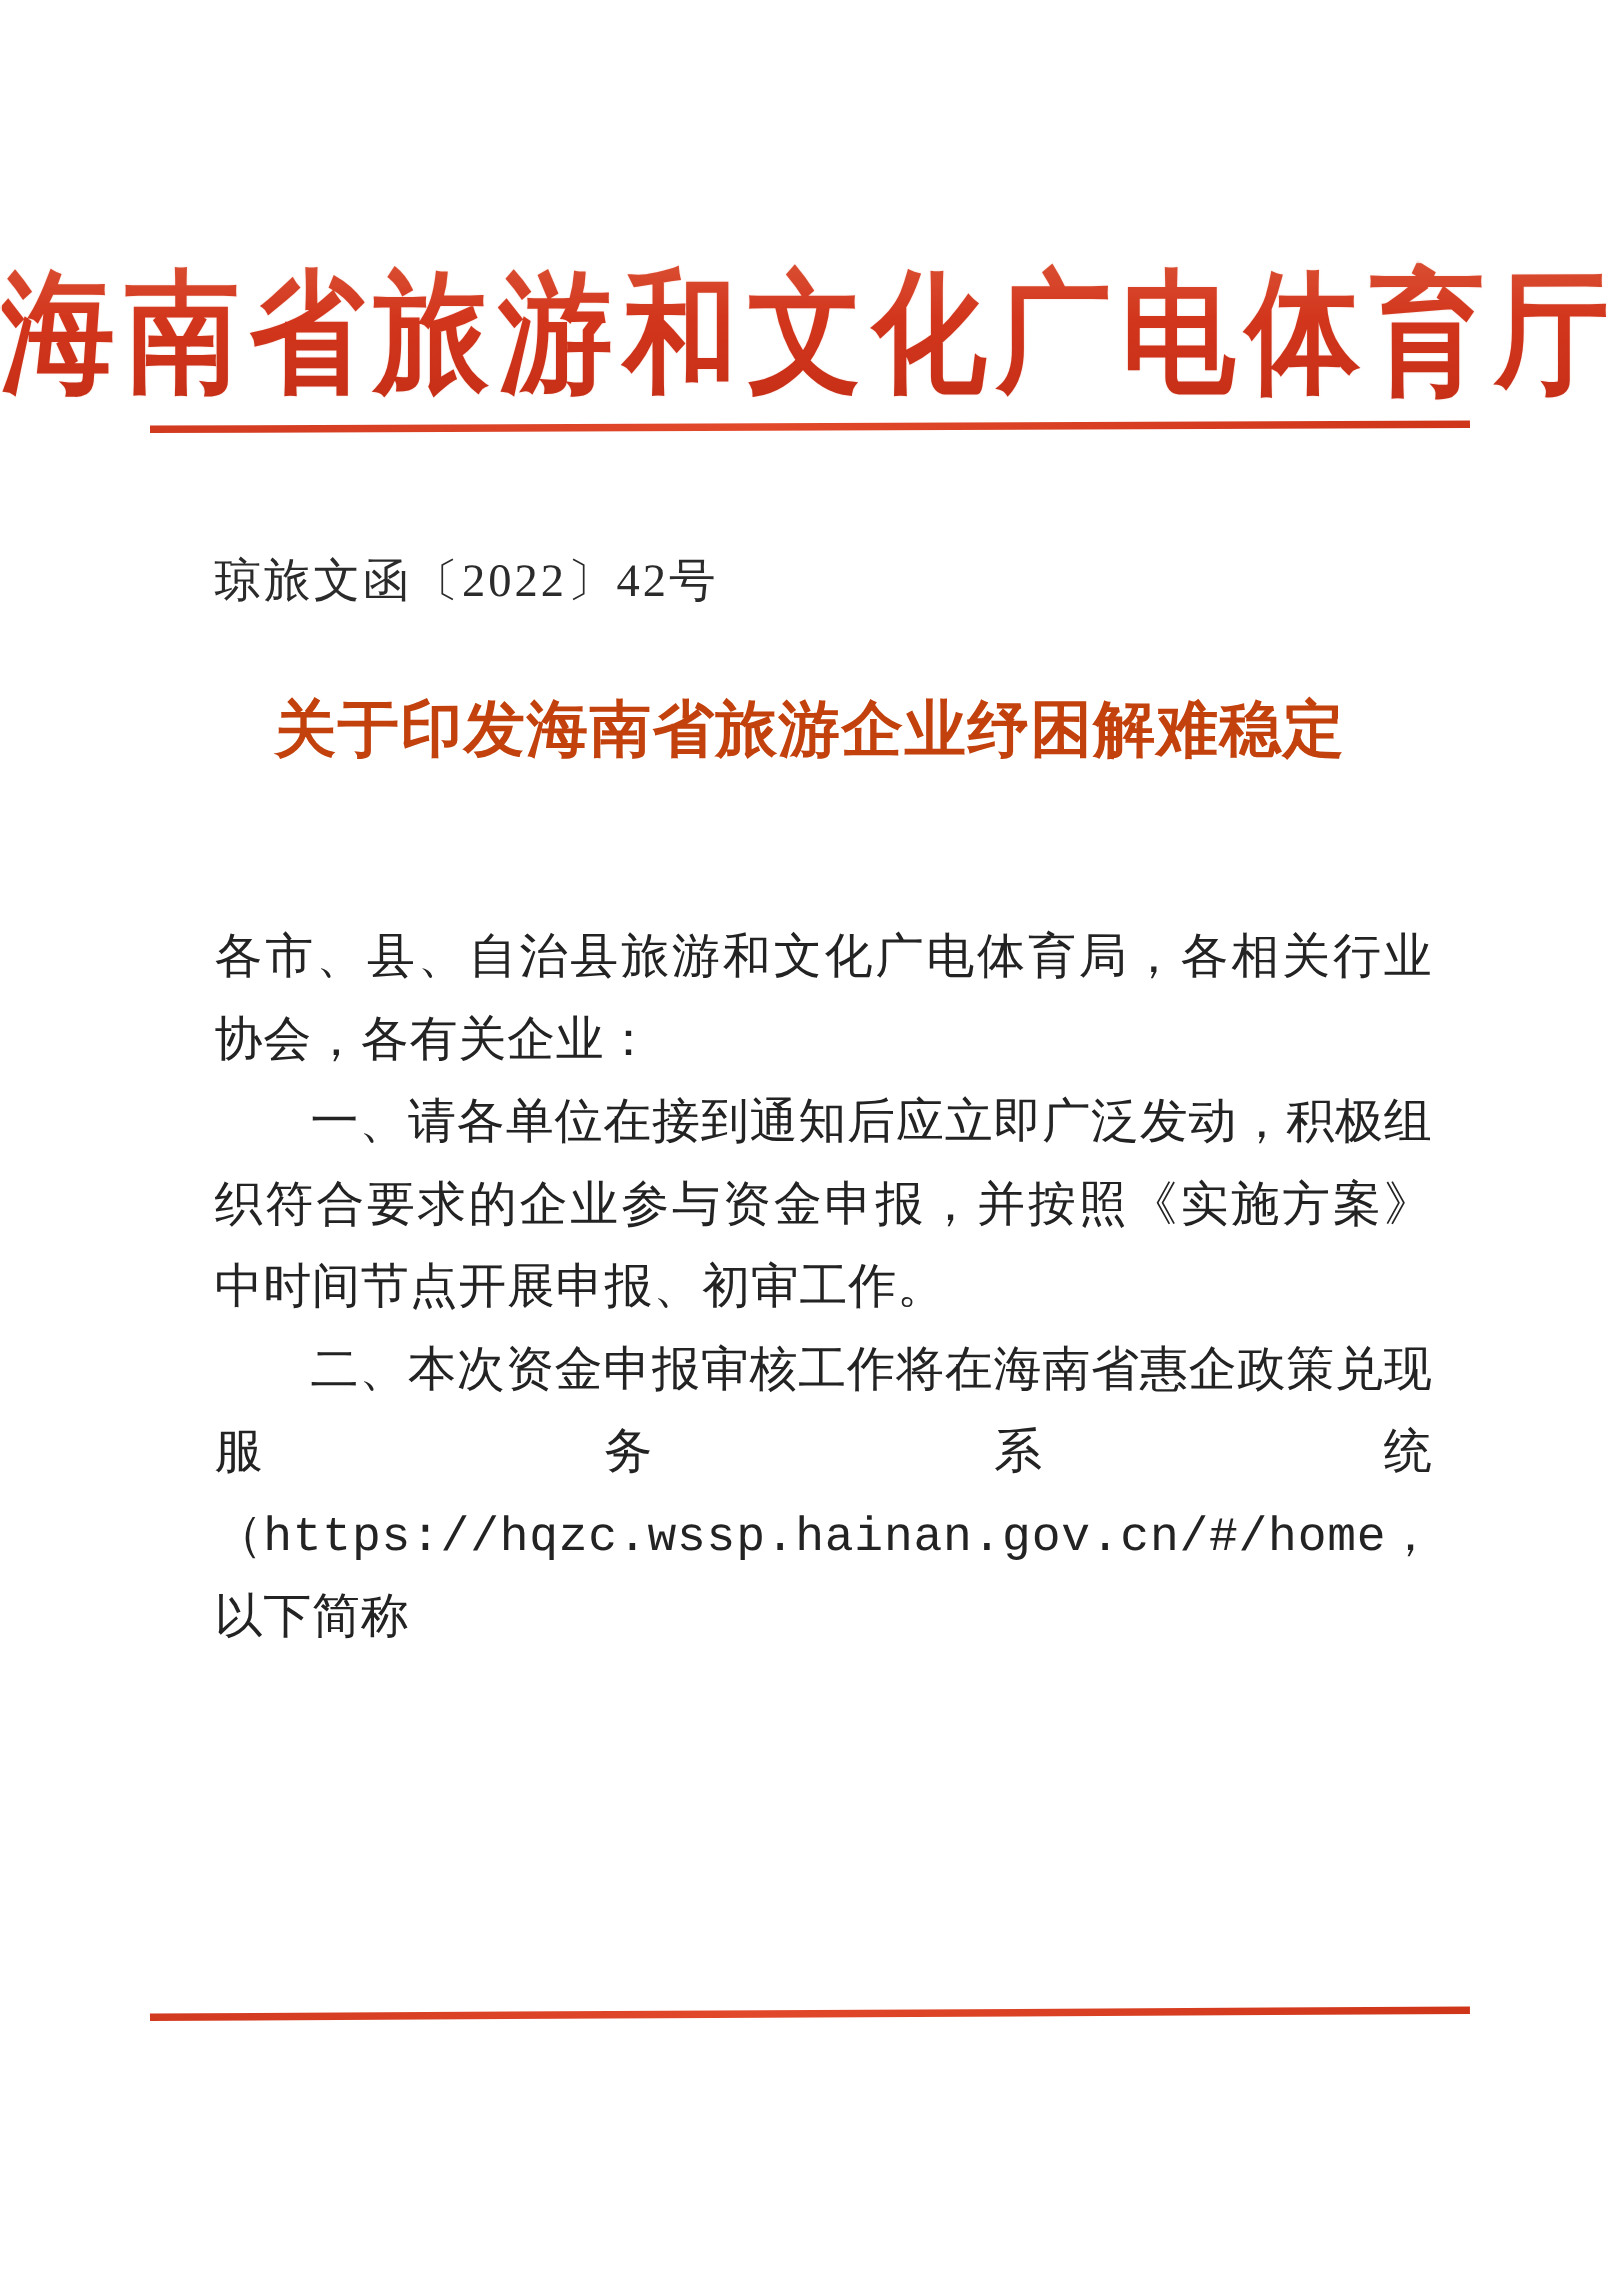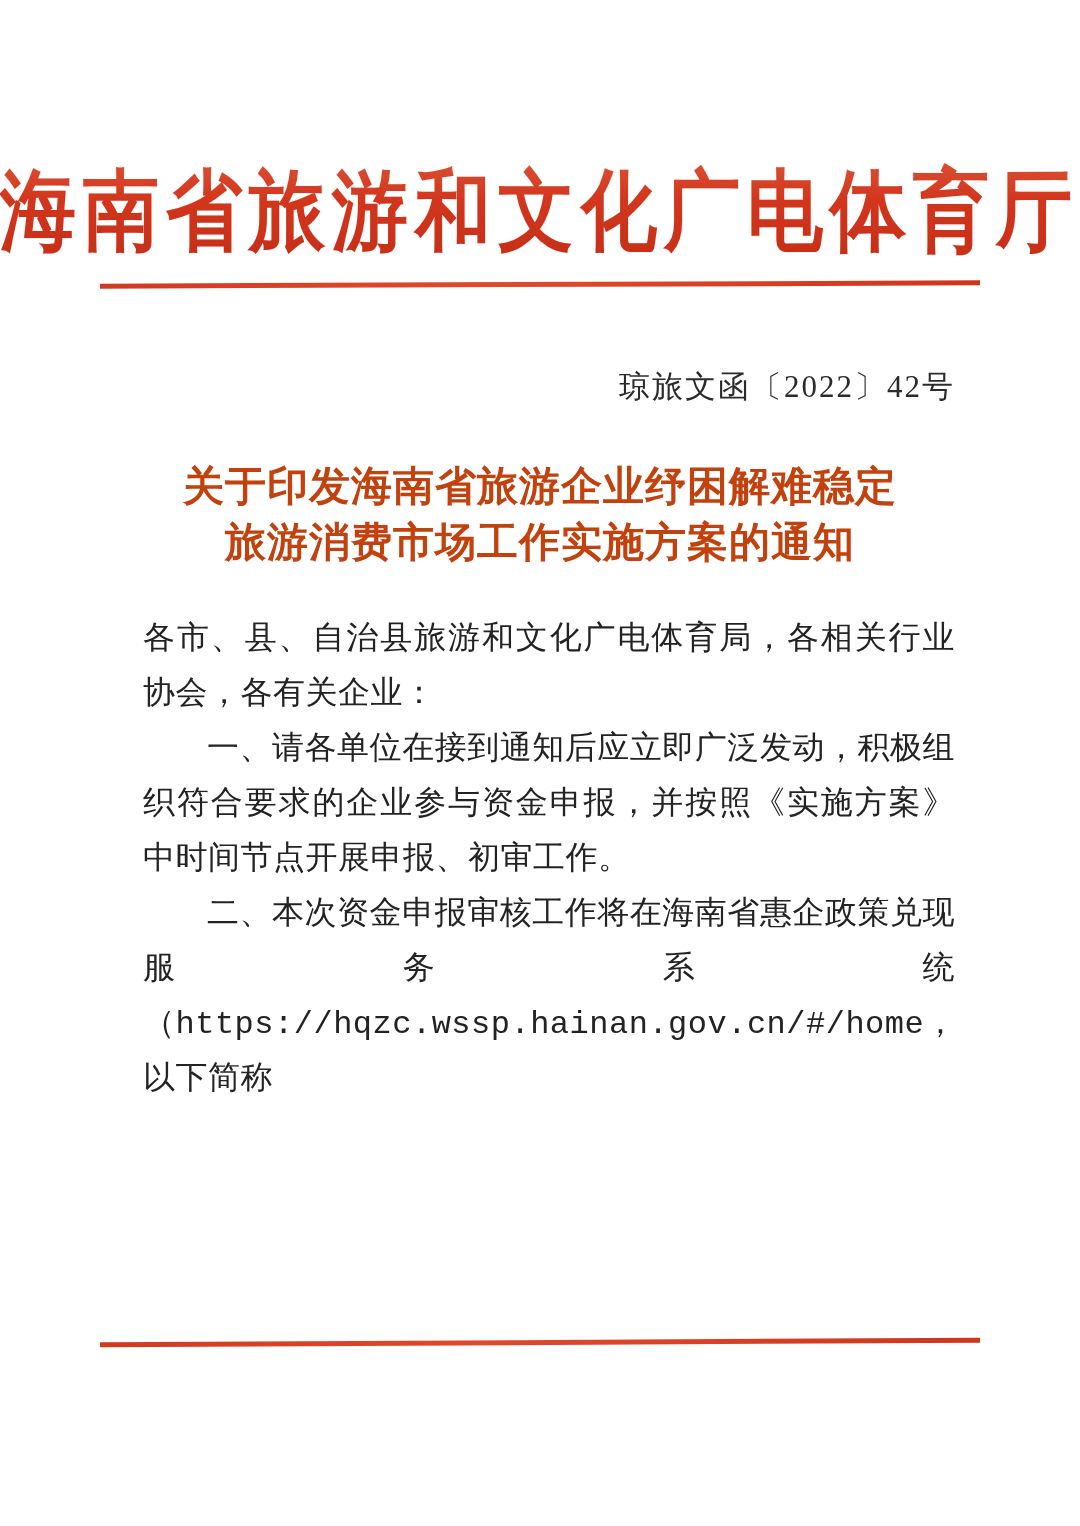--- a/index.html
+++ b/index.html
@@ -17,22 +17,23 @@
     height: 1526px;
     margin: 0 auto;
     background: #ffffff;
     overflow: hidden;
   }
 
   
   .masthead {
     position: absolute;
     left: 0;
-    top: 170px;
+    top: 182px;
     width: 1080px;
+    text-align: center;
     white-space: nowrap;
   }
   .masthead-title {
     display: inline-block;
     font-family: "Liberation Serif", "DejaVu Serif", serif;
     font-size: 76px;
     font-weight: 700;
     letter-spacing: 7px;
     line-height: 1.08;
     color: #d6391f;
@@ -69,21 +70,21 @@
     background: linear-gradient(90deg, #e46a4d 0%, #d8destroy 0%, #dc5336 50%, #d23a20 100%);
     opacity: .85;
   }
 
   
   .doc-number {
     position: absolute;
     left: 143px;
     top: 366px;
     width: 812px;
-    text-align: right;
+    text-align: left;
     font-family: "Liberation Serif", "DejaVu Serif", serif;
     font-size: 31px;
     letter-spacing: 2px;
     color: #2b2b2b;
   }
 
   
   .doc-title {
     position: absolute;
     left: 90px;
@@ -130,21 +131,20 @@
 
   <div class="rule-group top">
     <div class="rule-thick"></div>
     <div class="rule-thin"></div>
   </div>
 
   <div class="doc-number">琼旅文函〔2022〕42号</div>
 
   <div class="doc-title">
     <span class="tline">关于印发海南省旅游企业纾困解难稳定</span>
-    <span class="tline">旅游消费市场工作实施方案的通知</span>
   </div>
 
   <div class="body-block">
     <p class="para">各市、县、自治县旅游和文化广电体育局，各相关行业协会，各有关企业：</p>
     <p class="para indent">一、请各单位在接到通知后应立即广泛发动，积极组织符合要求的企业参与资金申报，并按照《实施方案》中时间节点开展申报、初审工作。</p>
     <p class="para indent">二、本次资金申报审核工作将在海南省惠企政策兑现服务系统（https://hqzc.wssp.hainan.gov.cn/#/home，以下简称</p>
   </div>
 
   <div class="rule-group bottom">
     <div class="rule-thick"></div>

